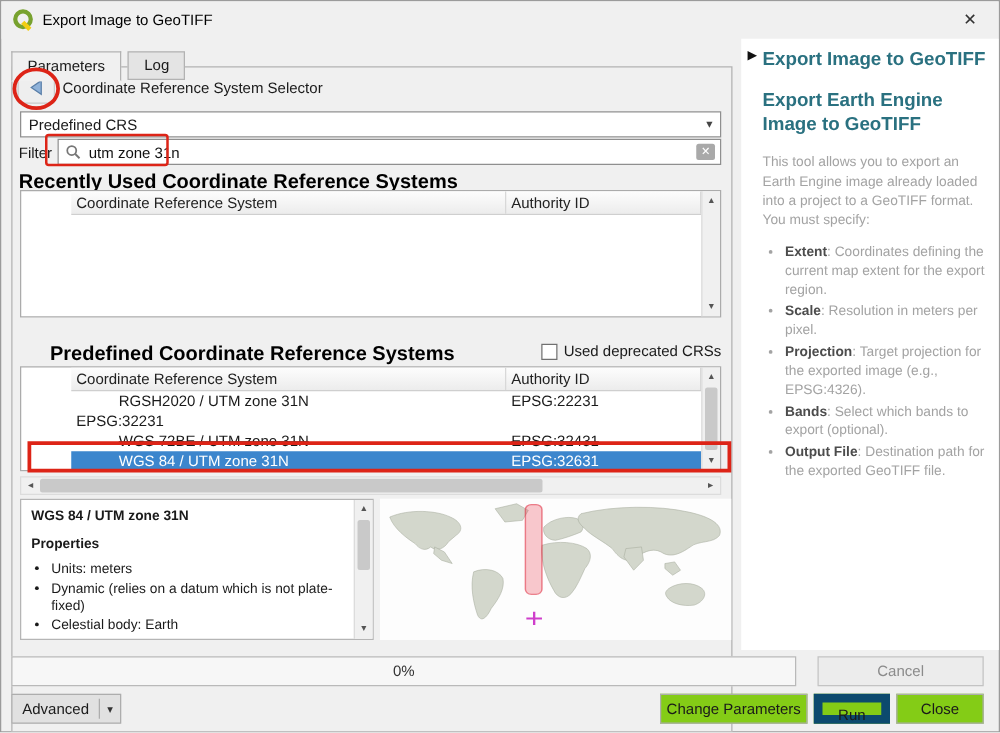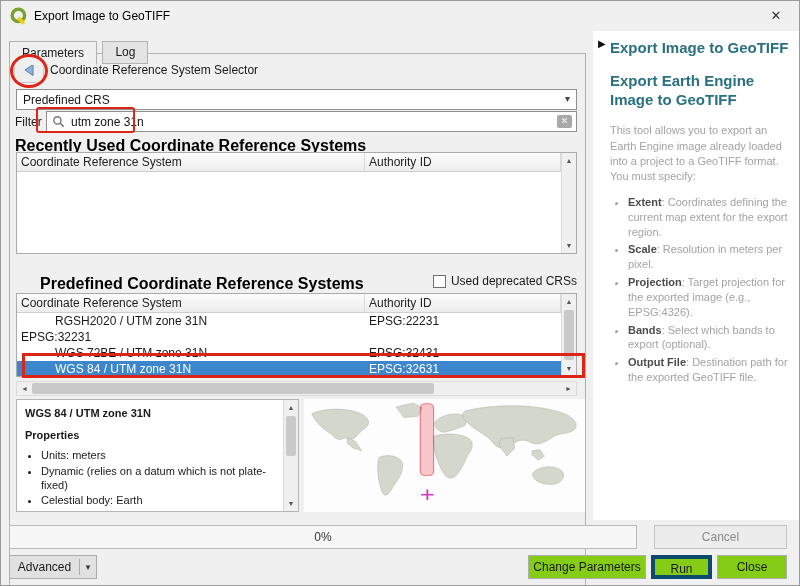--- a/index.html
+++ b/index.html
@@ -40,21 +40,21 @@
   .filter-box svg { margin:0 4px 0 5px; flex:0 0 auto; }
   .filter-box input { border:none; outline:none; flex:1; font-family:"Liberation Sans",sans-serif;
                       font-size:12px; color:#111; background:transparent; }
   .clear-btn { flex:0 0 auto; margin-right:4px; width:15px; height:13px; background:#a9a9a9; color:#fff;
                border-radius:2px; font-size:9px; line-height:13px; text-align:center; cursor:pointer; }
 
   .section-title { position:absolute; font-weight:bold; font-size:16px; color:#000; }
 
   
   .qtable { position:absolute; background:#fff; border:1px solid #ababab; display:flex; }
-  .qtable .content { flex:1; display:flex; flex-direction:column; overflow:hidden; }
+  .qtable .content { flex:1; display:flex; flex-direction:column; overflow:hidden;padding-left:40px; }
   .thead { display:flex; height:19px; background:linear-gradient(#fdfdfd,#ececec);
            border-bottom:1px solid #cfcfcf; flex:0 0 auto; }
   .th { padding:2px 4px; font-size:12px; color:#222; border-right:1px solid #d8d8d8; overflow:hidden; white-space:nowrap; }
   .th.c1 { width:348px; flex:0 0 auto; }
   .th.c2 { flex:1; }
   .tbody { flex:1; }
   .trow { display:flex; height:16px; line-height:16px; cursor:pointer; white-space:nowrap; }
   .td1 { width:348px; flex:0 0 auto; padding-left:38px; overflow:hidden; }
   .td2 { flex:1; padding-left:4px; overflow:hidden; }
   .trow.deprecated { text-decoration:line-through; }
@@ -94,21 +94,21 @@
   .help ul { margin:4px 0 0 4px; padding-left:14px; }
   .help li { font-size:11px; color:#a3a3a3; line-height:1.35; margin-bottom:3px; }
   .help li b { color:#4c4c4c; }
 
   
   .progress { position:absolute; left:8px; top:524px; width:628px; height:24px; background:#f7f7f7;
               border:1px solid #b9b9b9; text-align:center; line-height:22px; font-size:12px; color:#333; }
   .btn { position:absolute; height:24px; background:#84cc16; border:1px solid #adadad; font-size:12px;
          color:#1a1a1a; text-align:center; line-height:22px; cursor:pointer; }
   .btn.disabled { color:#8b8b8b; border-color:#c3c3c3; background:#ececec; cursor:default; }
-  .btn.default { border:4px solid #0c4a6e; line-height:20px; }
+  .btn.default { border:7px solid #0c4a6e; line-height:20px; }
   .adv { position:absolute; left:8px; top:554px; width:88px; height:24px; background:#e1e1e1;
          border:1px solid #adadad; display:flex; align-items:center; cursor:pointer; }
   .adv .lbl { flex:1; text-align:center; }
   .adv .sep { width:1px; height:16px; background:#adadad; }
   .adv .arr { width:16px; text-align:center; font-size:9px; color:#333; }
 
   
   .anno { position:absolute; pointer-events:none; z-index:50; }
   .anno-ellipse { left:9px; top:53px; width:38px; height:34px; border:3px solid #dd2417; border-radius:50%; }
   .anno-filter { left:35px; top:106px; width:99px; height:26px; border:2px solid #dd2417; border-radius:3px; }

